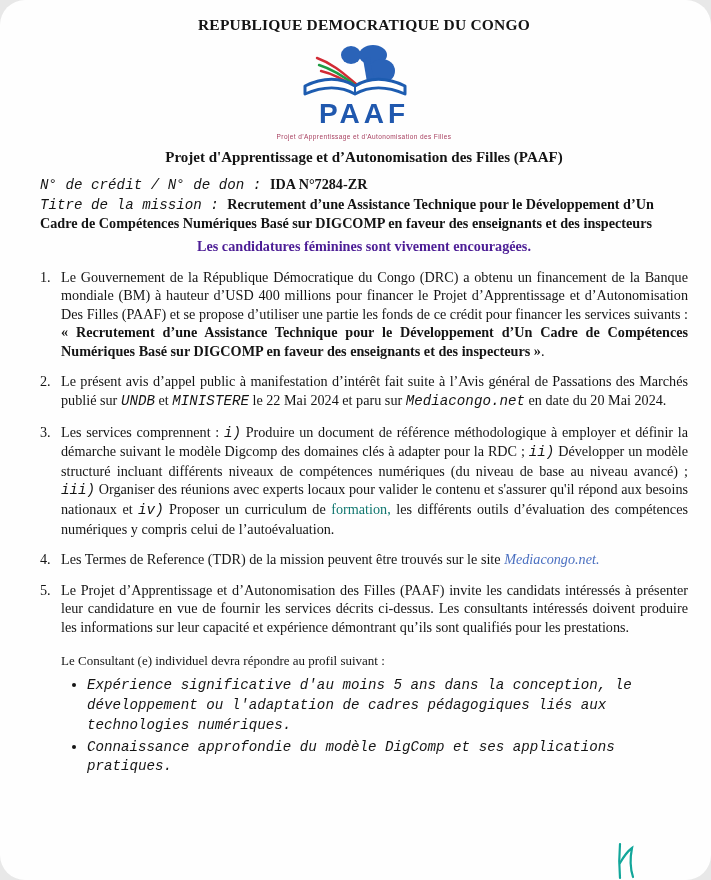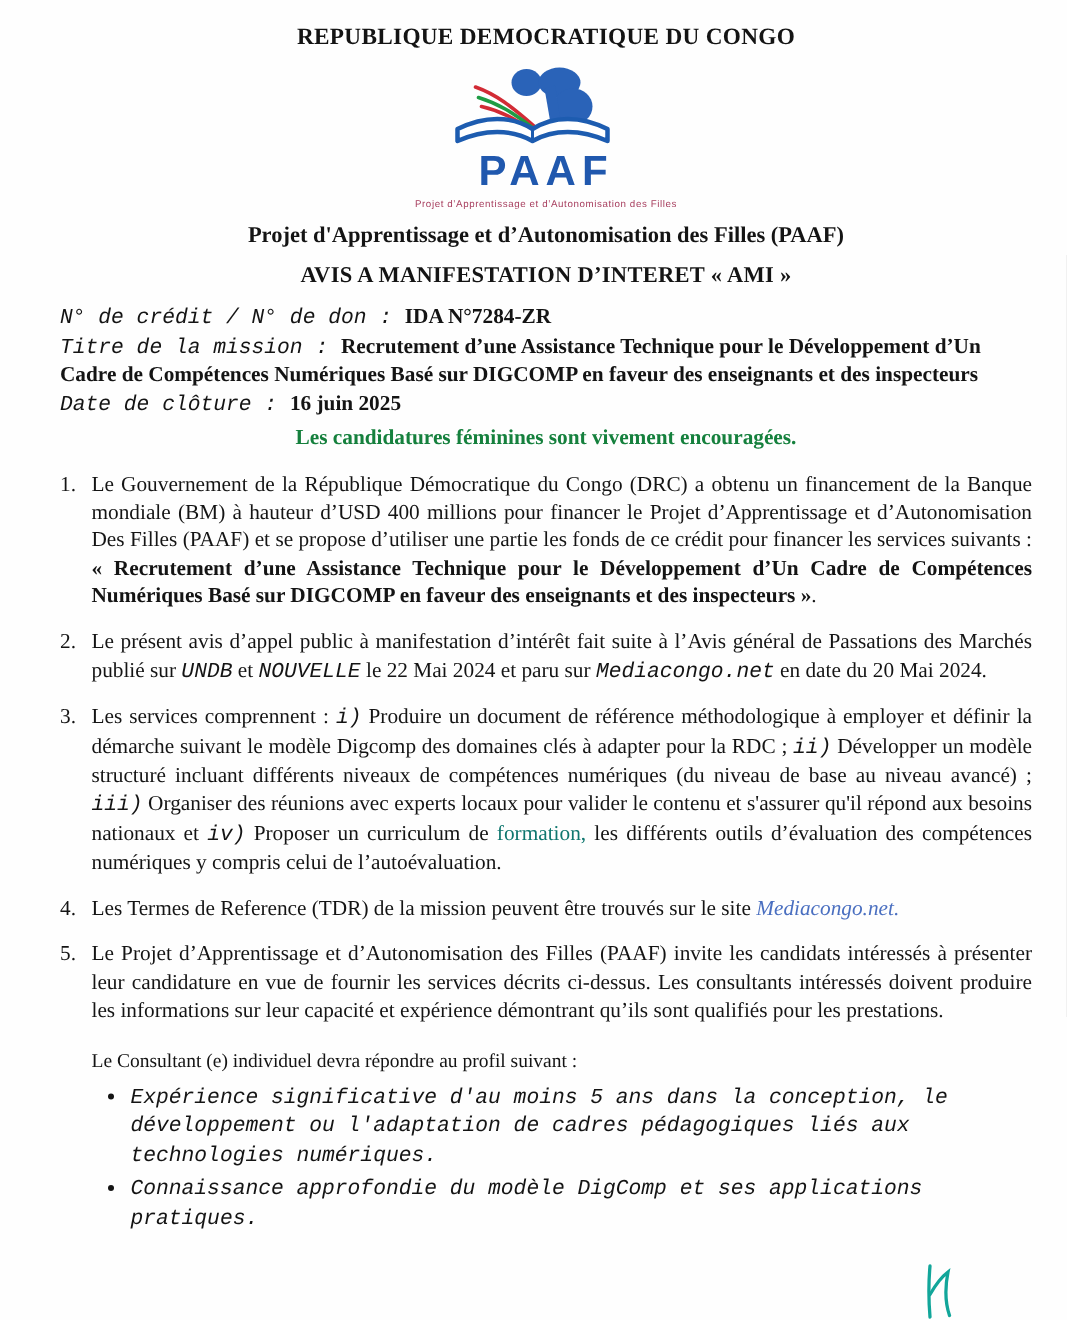--- a/index.html
+++ b/index.html
@@ -6,20 +6,21 @@
   .page{
     position:relative;
     width:711px;height:880px;
     background:#fefefe;
     box-sizing:border-box;
     padding:14px 23px 0 40px;
     font-family:"Liberation Serif", serif;
     color:#141414;
     overflow:hidden;
     margin:0 auto;
+    border-radius:25px;
   }
   .hdr{text-align:center;font-weight:bold;font-size:15.5px;line-height:21px;letter-spacing:.2px;}
   .logo{margin-top:9px;text-align:center;}
   .emblem{display:block;margin:0 auto;}
   .acronym{
     font-family:"Liberation Sans", sans-serif;
     font-weight:bold;font-size:28px;line-height:36px;
     color:#2058ae;letter-spacing:4px;
   }
   .tagline{font-size:6.5px;color:#a84060;letter-spacing:.4px;margin-top:1px;font-family:"Liberation Sans",sans-serif;}
@@ -31,21 +32,21 @@
     font-size:14px;line-height:18px;color:#1e4da6;
   }
   .details{margin-top:9px;font-size:14.2px;line-height:18.5px;}
   .details p{margin:0;}
   .it{font-style:italic;font-family:Liberation Mono, monospace;}
   .bi{font-weight:bold;margin-top:14px;}
   .muted{color:#0f766e;}
   .link{color:#4a6fc0;font-style:italic;text-decoration:none;cursor:pointer;}
   .fem{
     text-align:center;font-weight:bold;font-size:14.2px;
-    color:#15803d;margin:5px 0 13px 0;
+    color:#4c1d95;margin:5px 0 13px 0;
   }
   .item{display:flex;font-size:14.2px;line-height:18.6px;margin-bottom:12px;}
   .num{flex:none;width:21px;}
   .pbody{flex:1;margin:0;text-align:justify;}
   .intro{margin:15px 0 5px 21px;font-size:13px;line-height:18.6px;}
   ul.bullets{margin:0 6px 0 47px;padding:0;}
   ul.bullets li{font-size:14.2px;line-height:18.8px;margin-bottom:2px;}
   .corner-mark{position:absolute;right:70px;bottom:0;}
 </style>
 </head>
@@ -71,39 +72,37 @@
       <g>
         <path d="M16,42 C34,33 52,33 66,42 C80,33 98,33 116,42 L116,50 C98,42 80,42 66,50 C52,42 34,42 16,50 Z" fill="#ffffff" stroke="#1d5cb0" stroke-width="3" stroke-linejoin="round"></path>
         <line x1="66" y1="42" x2="66" y2="50" stroke="#1d5cb0" stroke-width="2"></line>
       </g>
     </svg>
     <div class="acronym">PAAF</div>
     <div class="tagline">Projet d’Apprentissage et d’Autonomisation des Filles</div>
   </div>
 
   <div class="proj">Projet d'Apprentissage et d’Autonomisation des Filles (PAAF)</div>
-  <div class="avis">AVIS A MANIFESTATION D’INTERET « AMI »</div>
 
 
   <div class="details">
     <p><span class="it">N° de crédit / N° de don : </span><span class="bi">IDA N°7284-ZR</span></p>
     <p><span class="it">Titre de la mission : </span><span class="bi">Recrutement d’une Assistance Technique pour le Développement d’Un Cadre de Compétences Numériques Basé sur DIGCOMP en faveur des enseignants et des inspecteurs</span></p>
-    <p><span class="it">Date de clôture : </span><span class="bi">16 juin 2025</span></p>
   </div>
 
   <div class="fem">Les candidatures féminines sont vivement encouragées.</div>
 
   <div class="item">
     <span class="num">1.</span>
     <p class="pbody"><span>Le Gouvernement de la République Démocratique du Congo (DRC) a obtenu un financement de la Banque mondiale (BM) à hauteur d’USD 400 millions pour financer le Projet d’Apprentissage et d’Autonomisation Des Filles (PAAF) et se propose d’utiliser une partie les fonds de ce crédit pour financer les services suivants : </span><span class="bi">« Recrutement d’une Assistance Technique pour le Développement d’Un Cadre de Compétences Numériques Basé sur DIGCOMP en faveur des enseignants et des inspecteurs »</span><span>.</span></p>
   </div>
 
   <div class="item">
     <span class="num">2.</span>
-    <p class="pbody"><span>Le présent avis d’appel public à manifestation d’intérêt fait suite à l’Avis général de Passations des Marchés publié sur </span><span class="it">UNDB</span><span> et </span><span class="it">NOUVELLE</span><span> le 22 Mai 2024 et paru sur </span><span class="it">Mediacongo.net</span><span> en date du 20 Mai 2024.</span></p>
+    <p class="pbody"><span>Le présent avis d’appel public à manifestation d’intérêt fait suite à l’Avis général de Passations des Marchés publié sur </span><span class="it">UNDB</span><span> et </span><span class="it">MINISTERE</span><span> le 22 Mai 2024 et paru sur </span><span class="it">Mediacongo.net</span><span> en date du 20 Mai 2024.</span></p>
   </div>
 
   <div class="item">
     <span class="num">3.</span>
     <p class="pbody"><span>Les services comprennent : </span><span class="it">i)</span><span> Produire un document de référence méthodologique à employer et définir la démarche suivant le modèle Digcomp des domaines clés à adapter pour la RDC ; </span><span class="it">ii)</span><span> Développer un modèle structuré incluant différents niveaux de compétences numériques (du niveau de base au niveau avancé) ; </span><span class="it">iii)</span><span> Organiser des réunions avec experts locaux pour valider le contenu et s'assurer qu'il répond aux besoins nationaux et </span><span class="it">iv)</span><span> Proposer un curriculum de </span><span class="muted">formation,</span><span> les différents outils d’évaluation des compétences numériques y compris celui de l’autoévaluation.</span></p>
   </div>
 
   <div class="item">
     <span class="num">4.</span>
     <p class="pbody"><span>Les Termes de Reference (TDR) de la mission peuvent être trouvés sur le site </span><span class="link">Mediacongo.net.</span></p>

